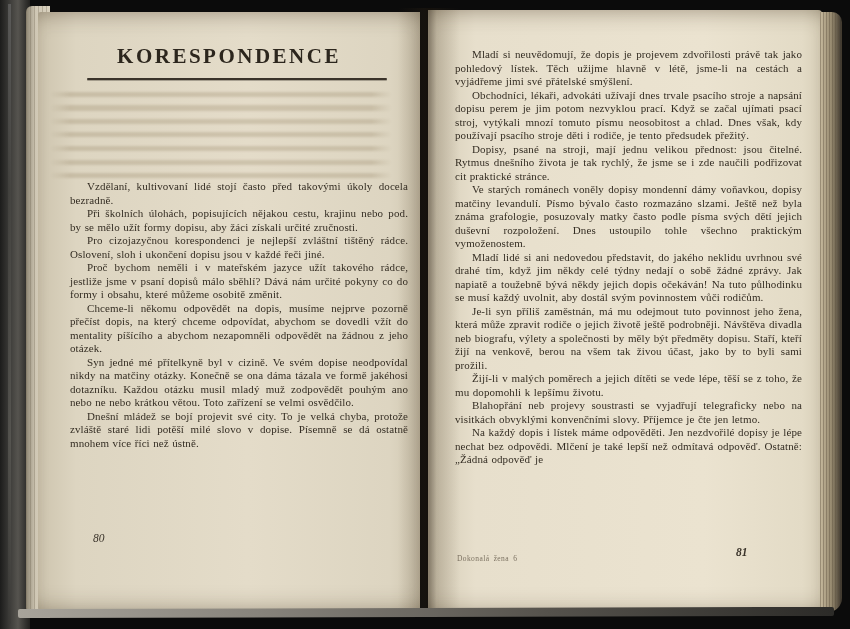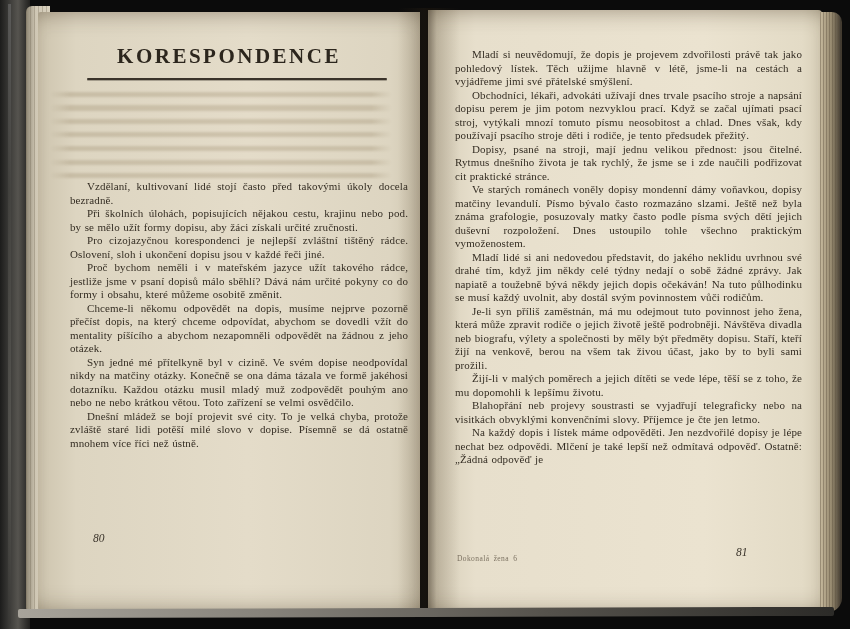--- a/index.html
+++ b/index.html
@@ -89,21 +89,21 @@
     font-size:11px;line-height:13.5px;color:#342d23;
     text-align:justify;letter-spacing:.1px;word-spacing:.6px;
   }
   .col p{margin:0;text-indent:17px;}
   .col-left{left:32px;top:168px;width:338px;}
   .col-right{left:27px;top:38px;width:347px;}
   .pagenum{
     position:absolute;font-size:11.5px;font-style:italic;color:#3a332a;
   }
   .pagenum-left{left:37px;top:520px;margin-left:18px;}
-  .pagenum-right{left:308px;top:536px;font-weight:400;text-align:right;}
+  .pagenum-right{left:308px;top:536px;font-weight:700;text-align:right;}
   .sig{
     position:absolute;left:29px;top:544px;
     font-size:7.5px;color:#7c7262;letter-spacing:.4px;word-spacing:2px;
   }
 </style>
 </head>
 <body>
 
 <div class="scene">
 

